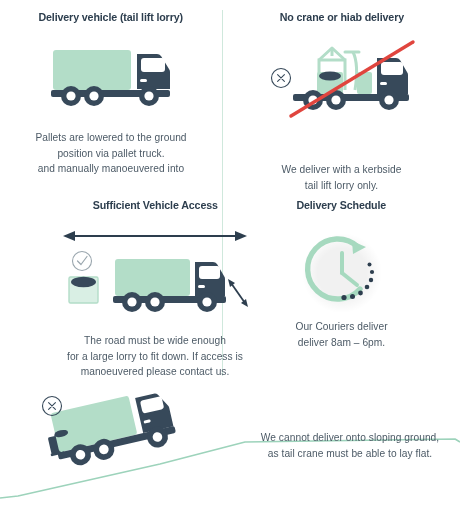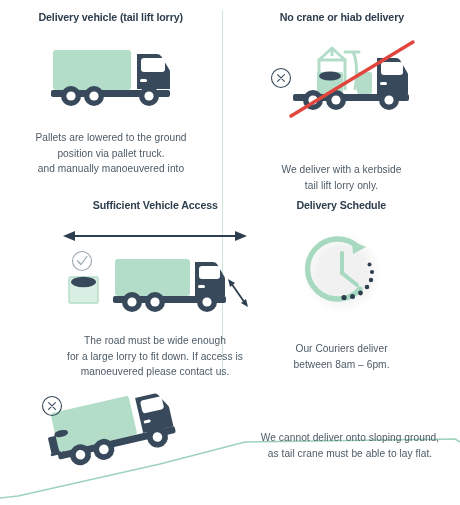--- a/index.html
+++ b/index.html
@@ -248,23 +248,23 @@
         <circle cx="71.0" cy="60.0" r="2.3" fill="#2d3e4e"></circle>
         <circle cx="64.5" cy="66.0" r="2.4" fill="#2d3e4e"></circle>
         <circle cx="56.5" cy="69.5" r="2.5" fill="#2d3e4e"></circle>
         <circle cx="48.0" cy="70.5" r="2.6" fill="#2d3e4e"></circle>
 
         <path d="M46 46 V26" stroke="#a6d9bf" stroke-width="4" stroke-linecap="round"></path>
         <path d="M46 46 L61 58" stroke="#a6d9bf" stroke-width="4" stroke-linecap="round"></path>
       </svg>
     </div>
 
-    <div class="panel-caption" style="margin-top:22px; width:200px;">
+    <div class="panel-caption" style="width:200px;">
       <div>Our Couriers deliver</div>
-      <div>between 8am – 6pm.</div>
+      <div>deliver 8am – 6pm.</div>
     </div>
   </div>
 
   <div class="band">
     <svg width="460" height="129" viewBox="0 0 460 129" aria-hidden="true" style="position:absolute; left:0; top:0;">
 
       <path d="M0 122 L18 120 L160 88 L245 66 L455 63 L460 66" fill="none" stroke="#9dd3bb" stroke-width="1.6" stroke-linejoin="round"></path>
 
       <g transform="translate(43,32) rotate(-13)">
 

